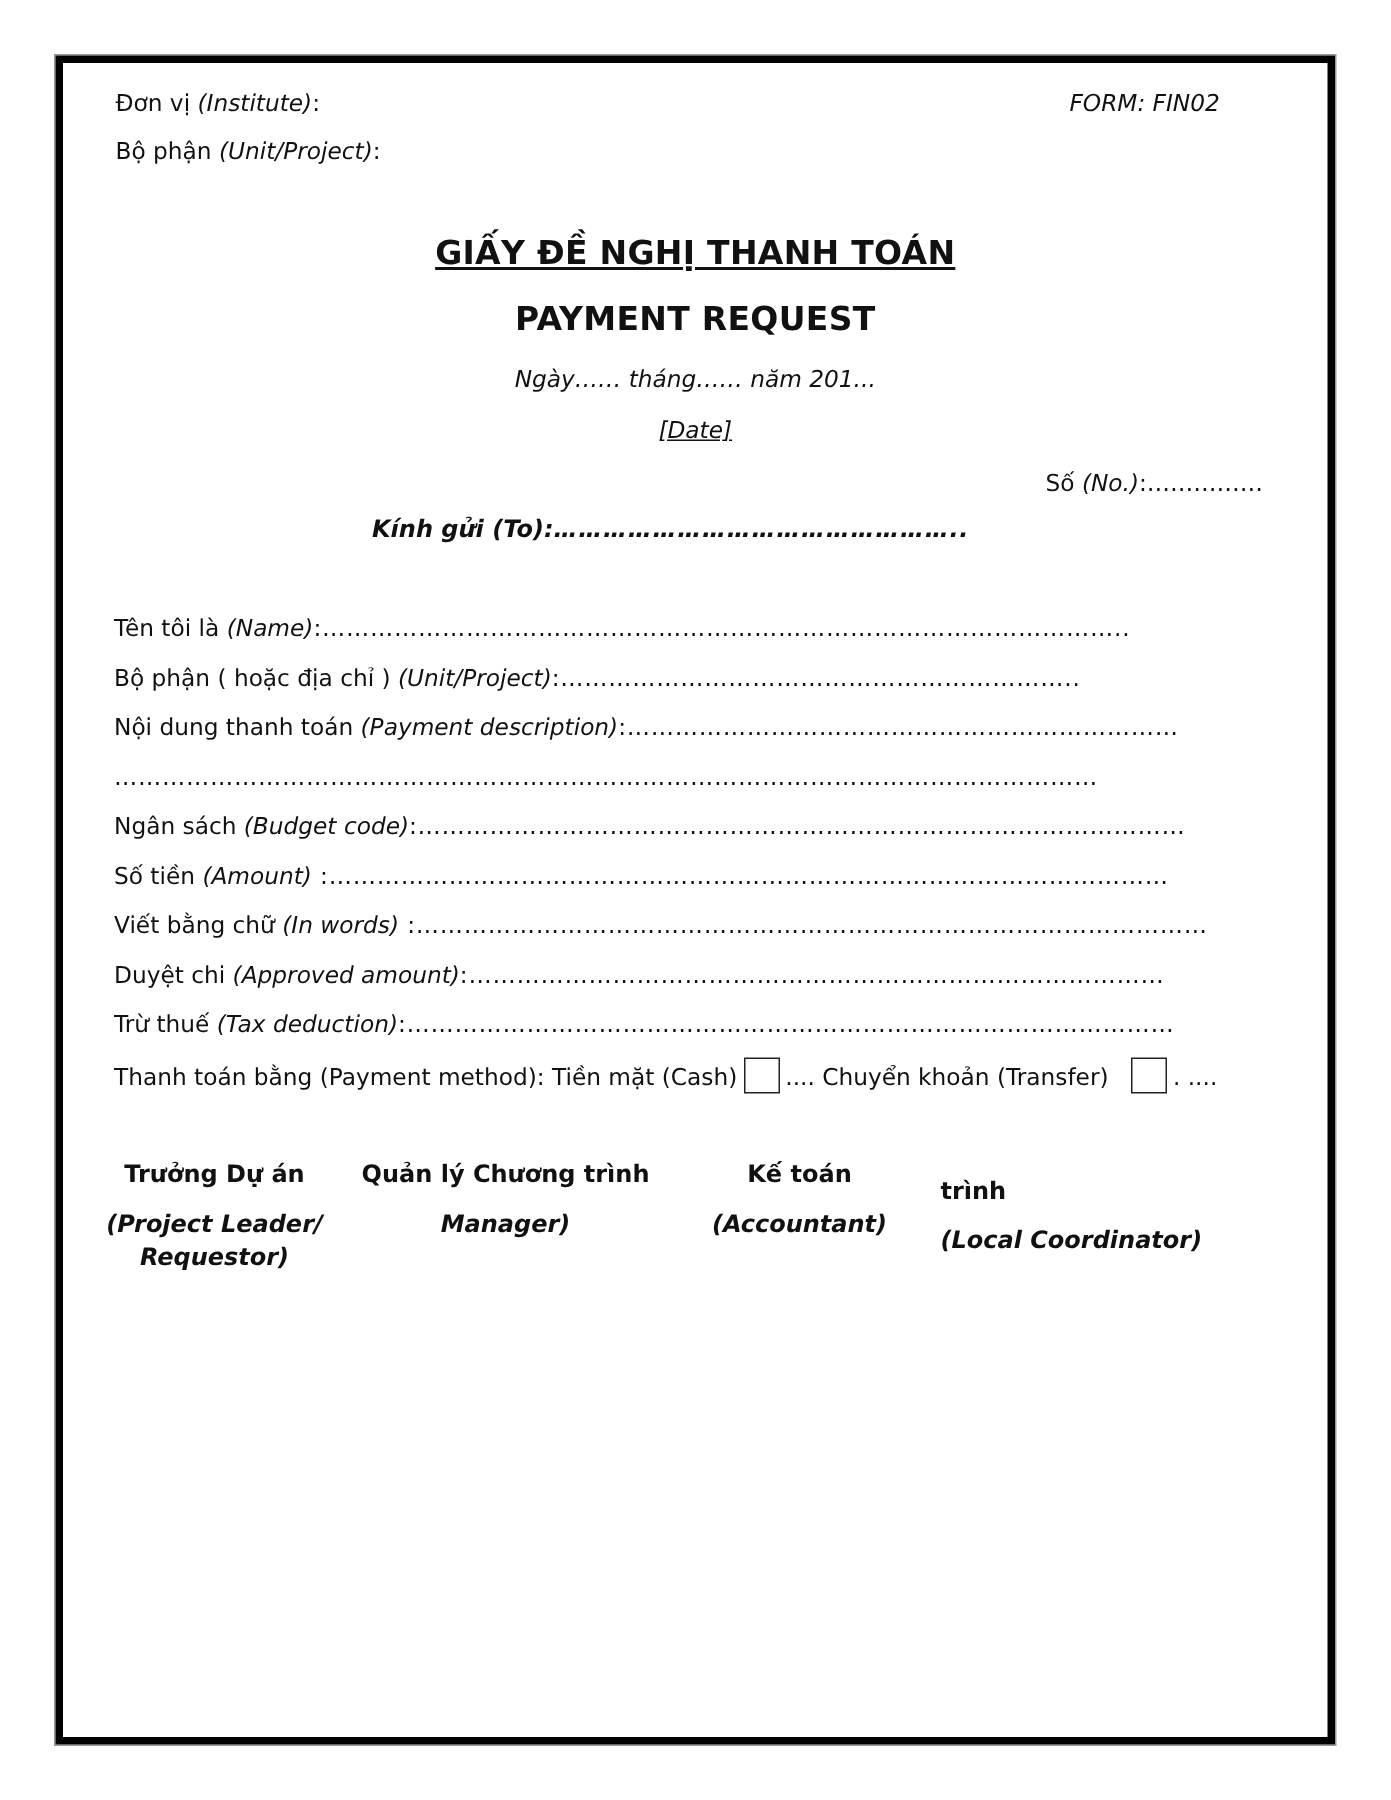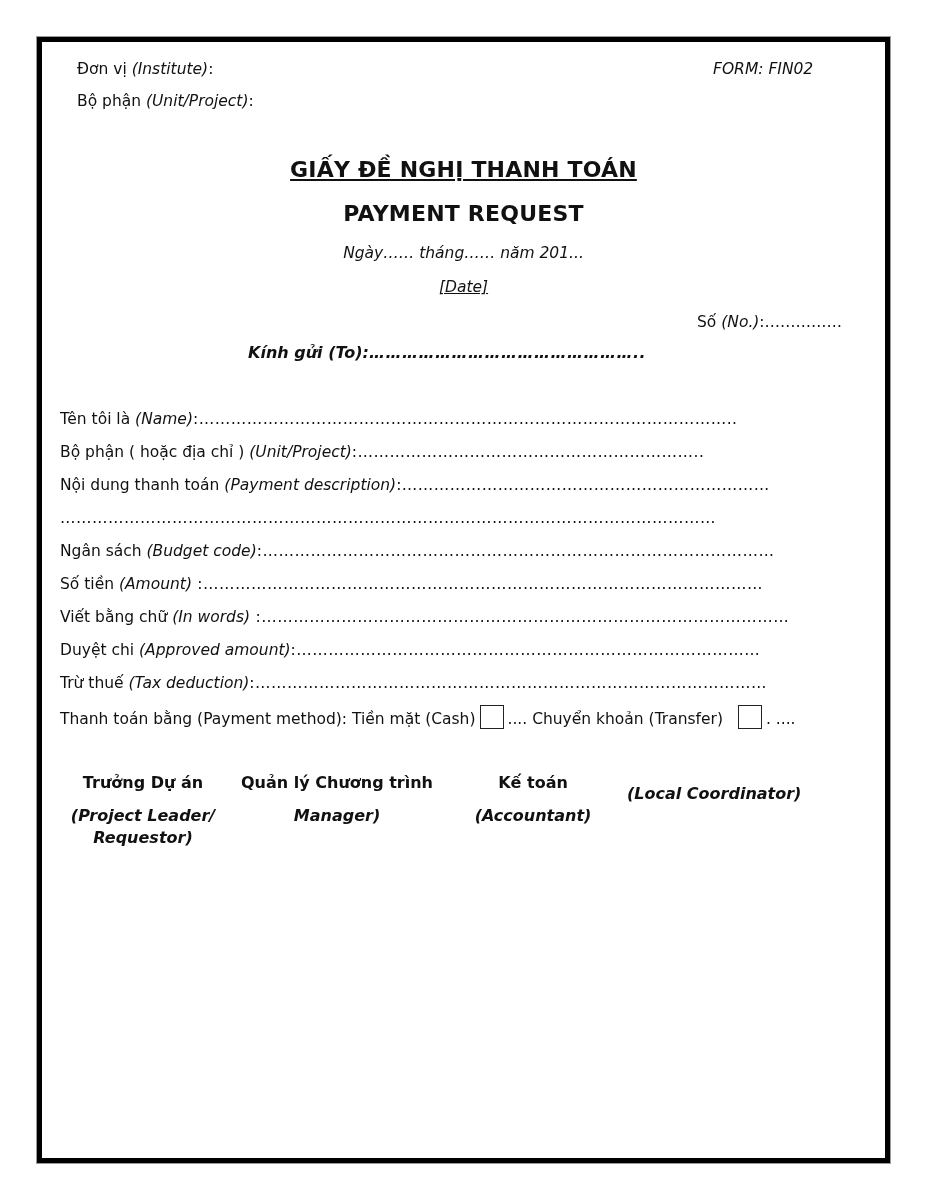--- a/index.html
+++ b/index.html
@@ -9,21 +9,21 @@
                  border:1px solid #9a9a9a; box-sizing:border-box; }
   .frame-inner { position:absolute; left:37px; top:37px; width:853px; height:1126px;
                  border:5px solid #000; box-sizing:border-box; }
   .abs { position:absolute; white-space:nowrap; }
   .t16 { font-size:15.5px; }
   .it { font-style:italic; }
   .bold { font-weight:bold; }
   .center { left:0; width:927px; text-align:center; }
   .title { font-size:22px; font-weight:bold; letter-spacing:0.2px; }
   .dots { letter-spacing:0.5px; }
-  .field { position:absolute; left:60px; font-size:15.5px; white-space:nowrap; }
+  .field { position:absolute; left:76px; font-size:15.5px; white-space:nowrap; }
   .checkbox { display:inline-block; width:24px; height:24px; border:1.5px solid #222;
               vertical-align:middle; box-sizing:border-box; margin:0 4px 4px 4px; }
   .sig { position:absolute; font-size:16px; font-weight:bold; text-align:center; }
   .sig .en { font-style:italic; display:block; line-height:22px; }
 </style>
 </head>
 <body>
 
 <div class="frame-outer"></div>
 <div class="frame-inner"></div>
@@ -89,14 +89,15 @@
 </div>
 <div class="sig" style="left:232px; top:772px; width:210px;">
   <span style="display:block; line-height:22px;">Quản lý Chương trình</span>
   <span class="en" style="margin-top:11px;">Manager)</span>
 </div>
 <div class="sig" style="left:462px; top:772px; width:142px;">
   <span style="display:block; line-height:22px;">Kế toán</span>
   <span class="en" style="margin-top:11px;">(Accountant)</span>
 </div>
 <div class="sig" style="left:627px; top:772px; width:220px; text-align:left;">
+  <span style="display:block; line-height:22px; margin-top:11px;">trình</span>
   <span class="en" style="margin-top:11px; ">(Local Coordinator)</span>
 </div>
 
 </body></html>

